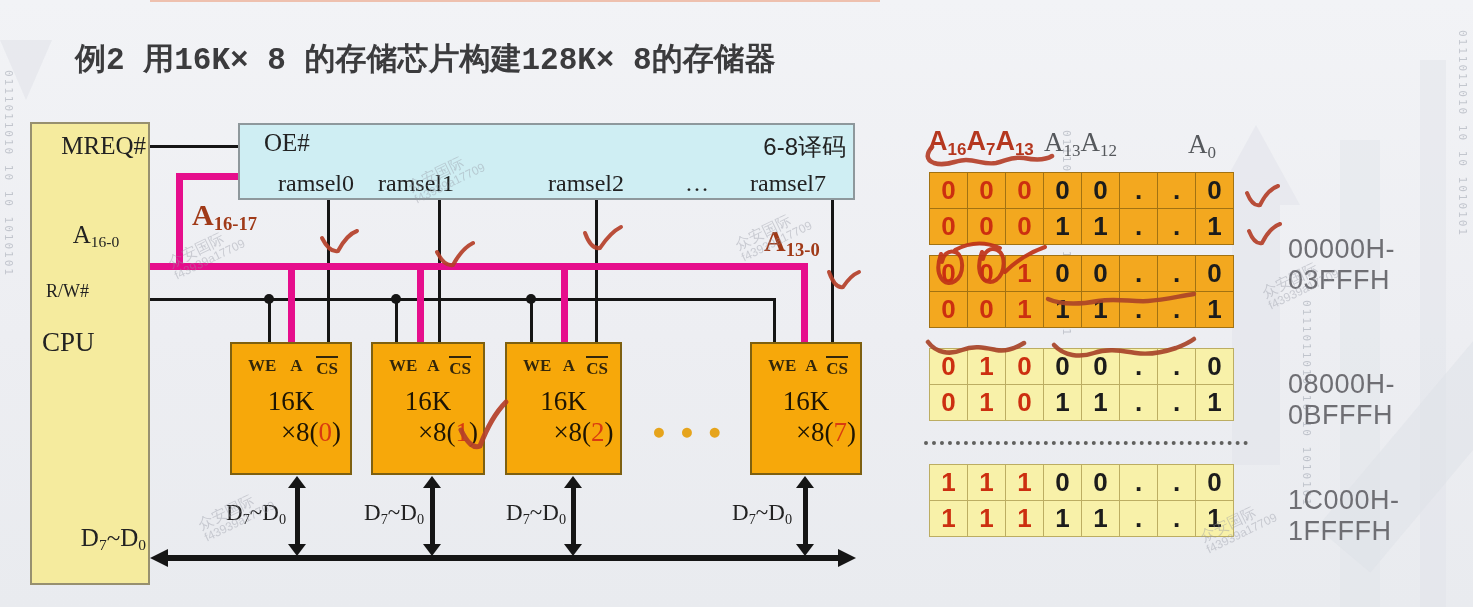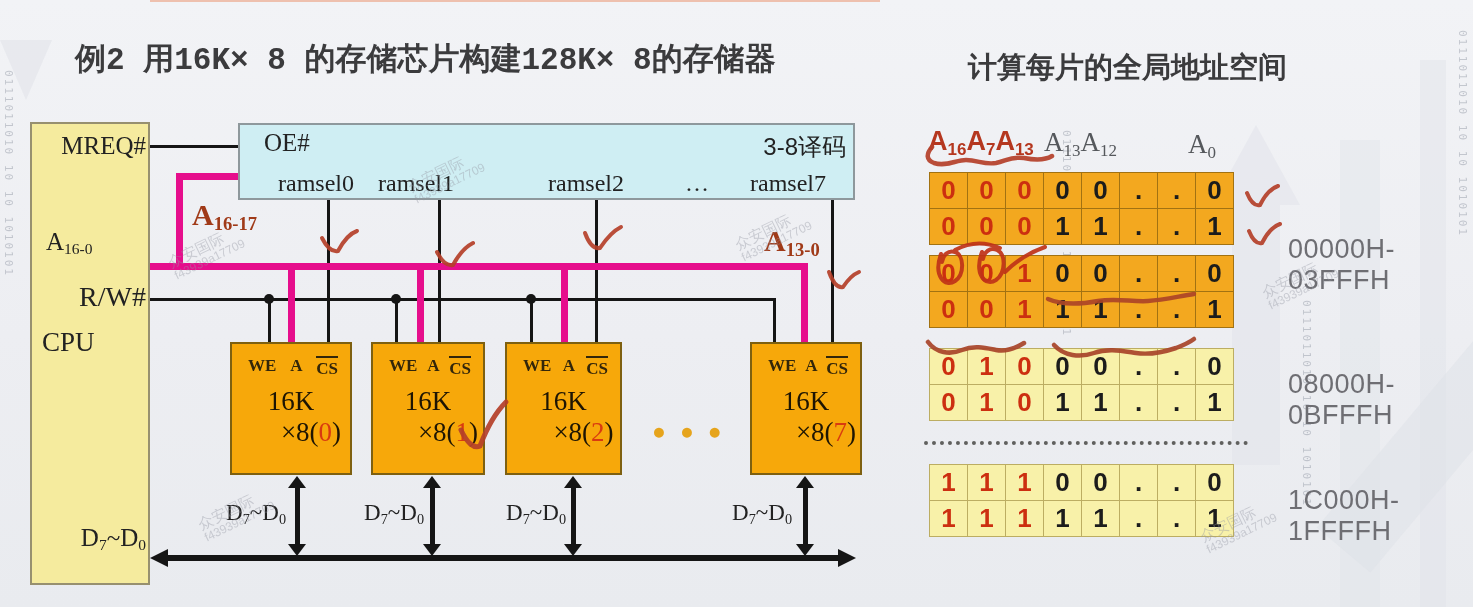--- a/index.html
+++ b/index.html
@@ -82,32 +82,31 @@
   <div class="deco tri" style="left:0px;top:40px;border-left:26px solid transparent;border-right:26px solid transparent;border-top:60px solid #e4e6eb;opacity:.7;"></div>
 
   <div class="bincol" style="left:2px;top:70px;">0111011010 10 10 1010101</div>
   <div class="bincol" style="left:1456px;top:30px;">0111011010 10 10 1010101</div>
   <div class="bincol" style="left:1060px;top:130px;">0111011010 10 10 1010101</div>
   <div class="bincol" style="left:1300px;top:300px;">0111011010 10 10 1010101</div>
 
   <div class="topline"></div>
 
   <div class="title" style="left:75px;top:38px;font-size:31px;font-family:Liberation Mono, monospace;">例2 用16K× 8 的存储芯片构建128K× 8的存储器</div>
-  <div class="title" style="left:968px;top:48px;font-size:29px;">计算每片的全局地址空间</div>
 
   <div class="cpu-box"></div>
   <div class="lab" style="left:40px;top:132px;width:106px;text-align:right;font-size:25px;">MREQ#</div>
-  <div class="lab" style="left:46px;top:228px;width:100px;text-align:left;font-size:25px;"><span>A</span><span class="sub">16-0</span></div>
-  <div class="lab" style="left:46px;top:281px;width:100px;text-align:right;font-size:28px;">R/W#</div>
+  <div class="lab" style="left:46px;top:221px;width:100px;text-align:center;font-size:25px;"><span>A</span><span class="sub">16-0</span></div>
+  <div class="lab" style="left:46px;top:281px;width:100px;text-align:left;font-size:18px;">R/W#</div>
   <div class="lab" style="left:42px;top:327px;font-size:27px;">CPU</div>
   <div class="lab" style="left:36px;top:524px;width:110px;text-align:right;font-size:25px;"><span>D</span><span class="sub">7</span><span>~D</span><span class="sub">0</span></div>
 
   <div class="dec-box"></div>
   <div class="lab" style="left:264px;top:129px;font-size:25px;">OE#</div>
-  <div class="lab" style="left:720px;top:131px;width:126px;text-align:right;font-size:24px;font-family:'Liberation Sans',sans-serif;">3-8译码</div>
+  <div class="lab" style="left:720px;top:131px;width:126px;text-align:right;font-size:24px;font-family:'Liberation Sans',sans-serif;">6-8译码</div>
   <div class="rs" style="left:316px;">ramsel0</div>
   <div class="rs" style="left:416px;">ramsel1</div>
   <div class="rs" style="left:586px;">ramsel2</div>
   <div class="rs" style="left:697px;">…</div>
   <div class="rs" style="left:788px;">ramsel7</div>
 
   <div class="w" style="left:150px;top:145px;width:88px;height:3px;"></div>
   <div class="w" style="left:150px;top:298px;width:626px;height:3px;"></div>
   <div class="w" style="left:773px;top:298px;width:3px;height:44px;"></div>
   <div class="w" style="left:268px;top:300px;width:3px;height:42px;"></div>

